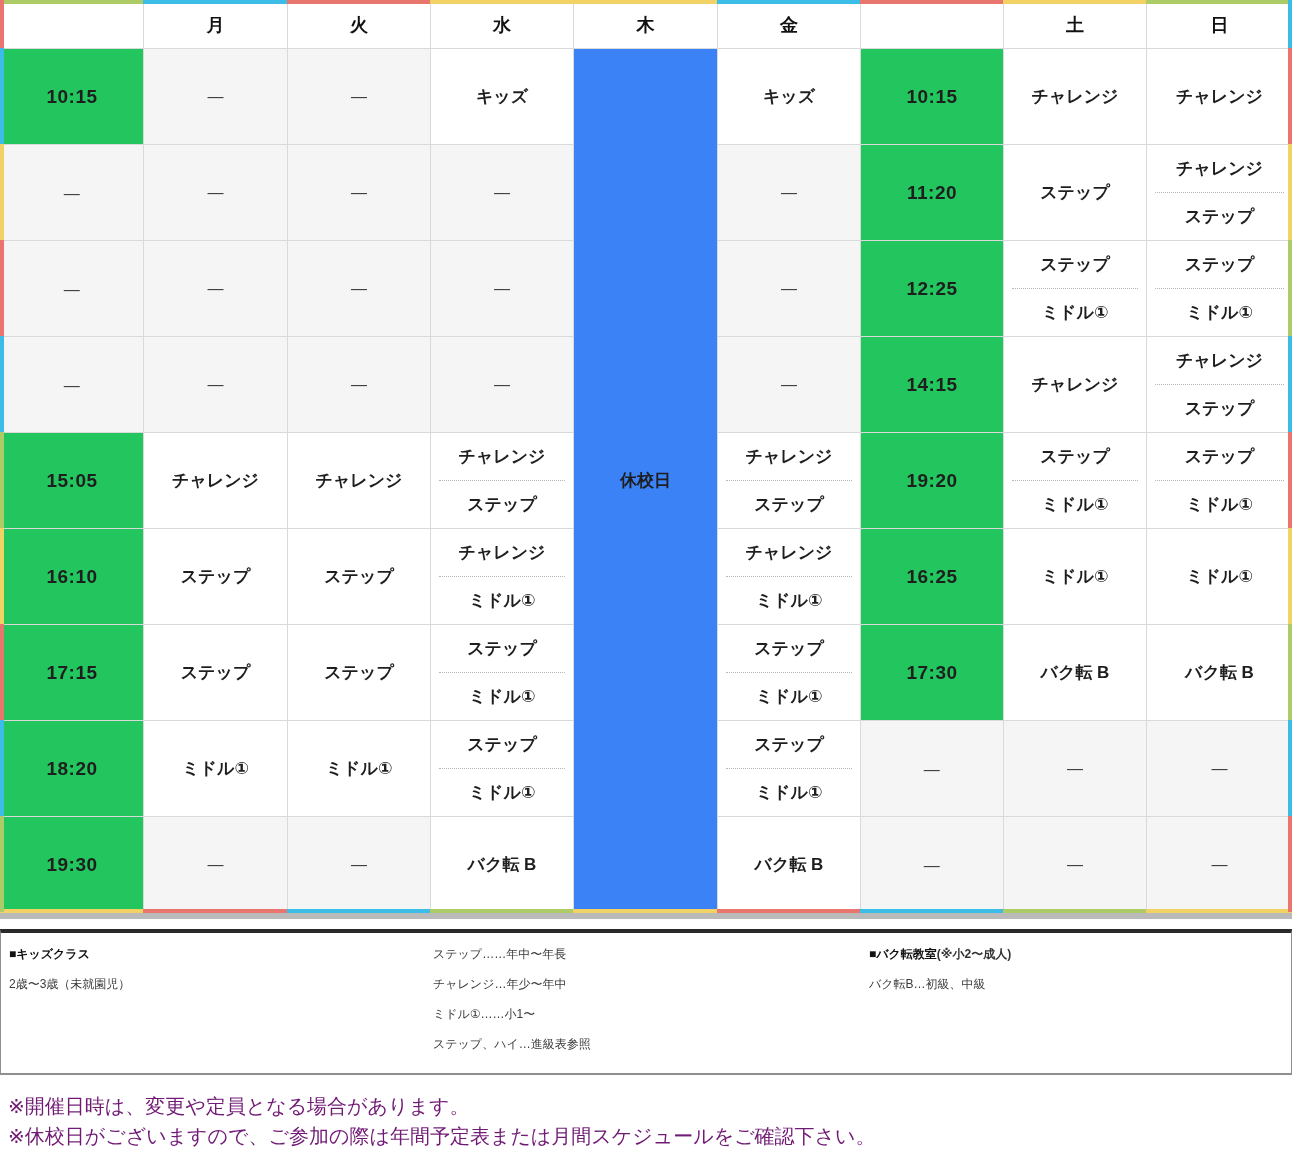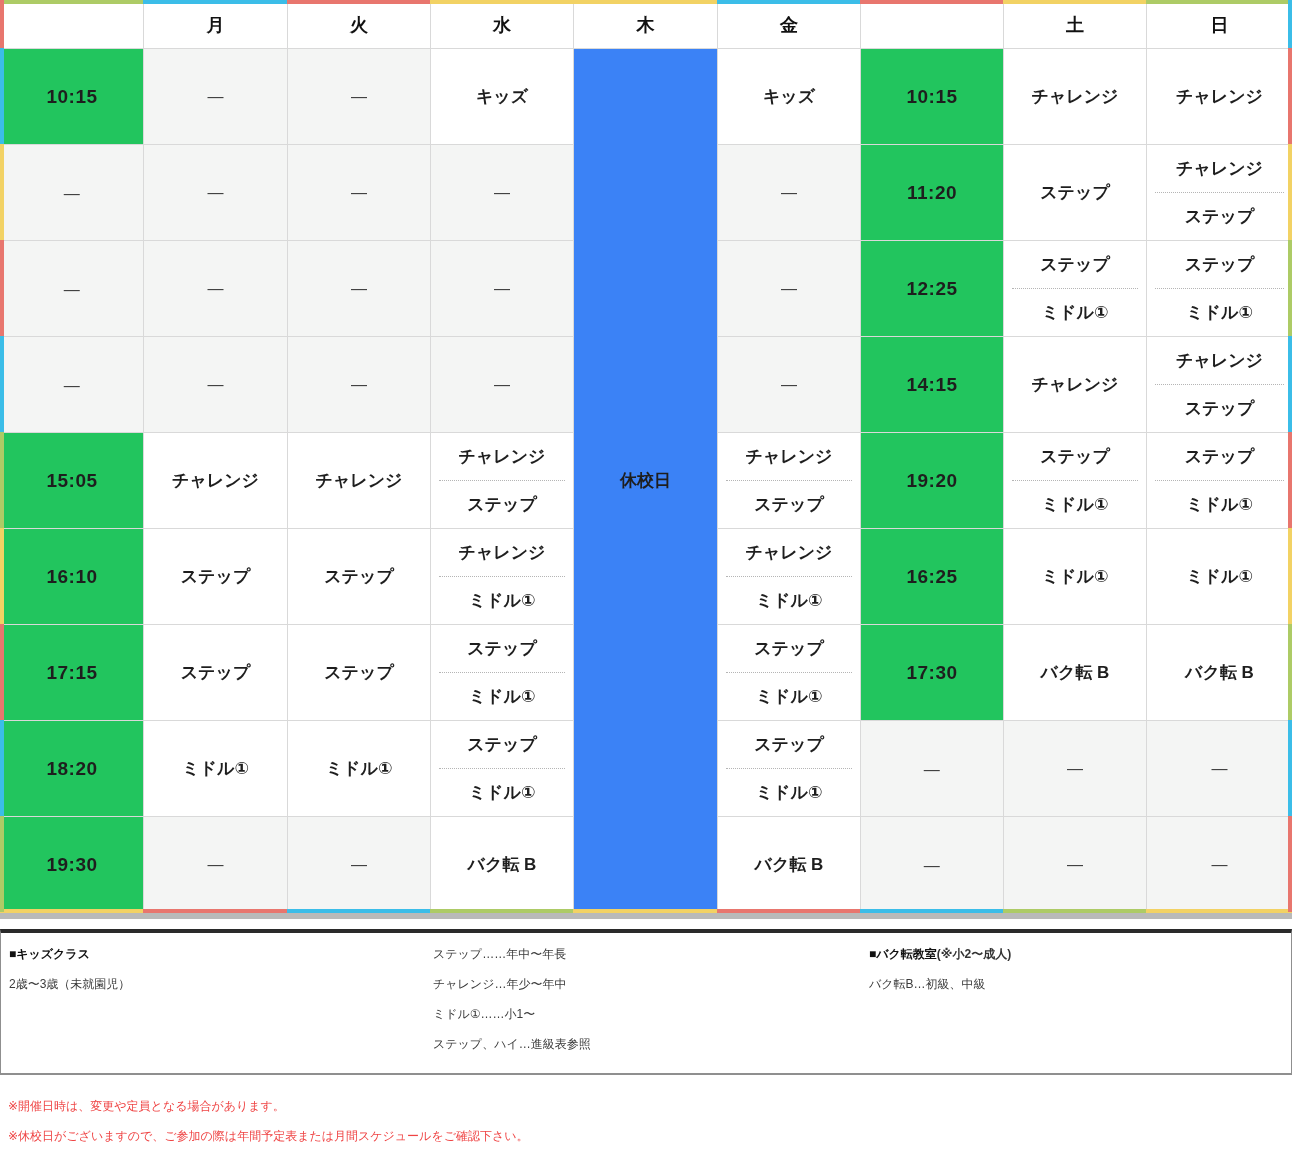--- a/index.html
+++ b/index.html
@@ -73,21 +73,21 @@
     display: grid;
     grid-template-columns: 424px 436px 1fr;
     background: #ffffff;
   }
   .sec-title { font-size: 12px; font-weight: bold; line-height: 30px; color: #111111; }
   .sec-note  { font-weight: bold; color: #333333; }
   .sec-line  { font-size: 12px; line-height: 30px; color: #3a3a3a; }
 
   
   .notes { margin: 16px 0 14px 8px; }
-  .note-line { font-size: 12px; line-height: 30px; color: #ef4444; }
+  .note-line { font-size: 20px; line-height: 30px; color: #701a75; }
 </style>
 </head>
 <body>
 
 <div class="schedule">
   <table class="timetable">
     <colgroup>
       <col style="width:143px">
         <col style="width:144px">
         <col style="width:143px">

